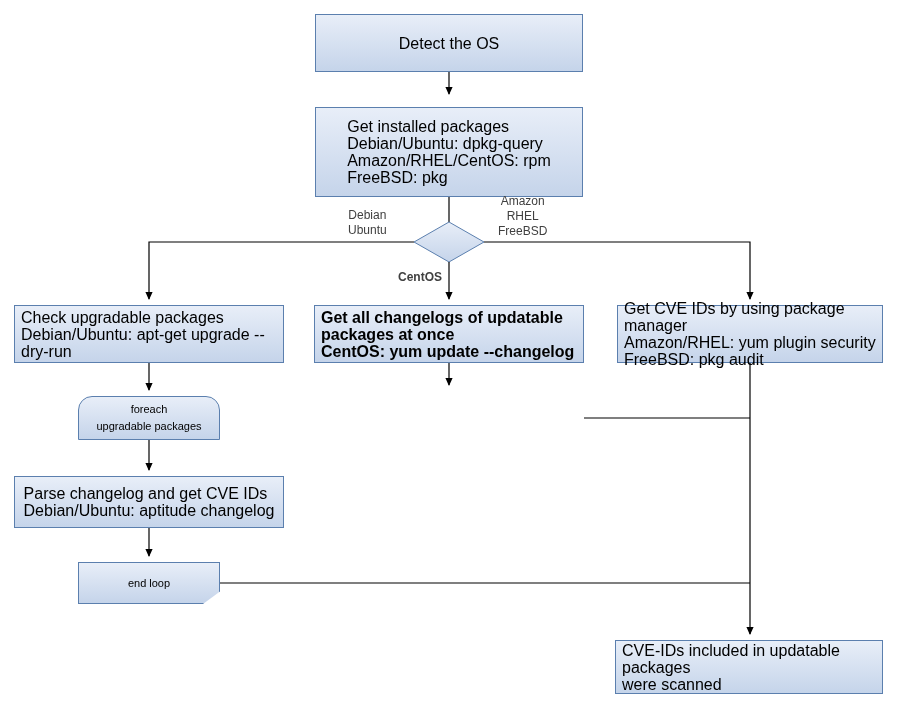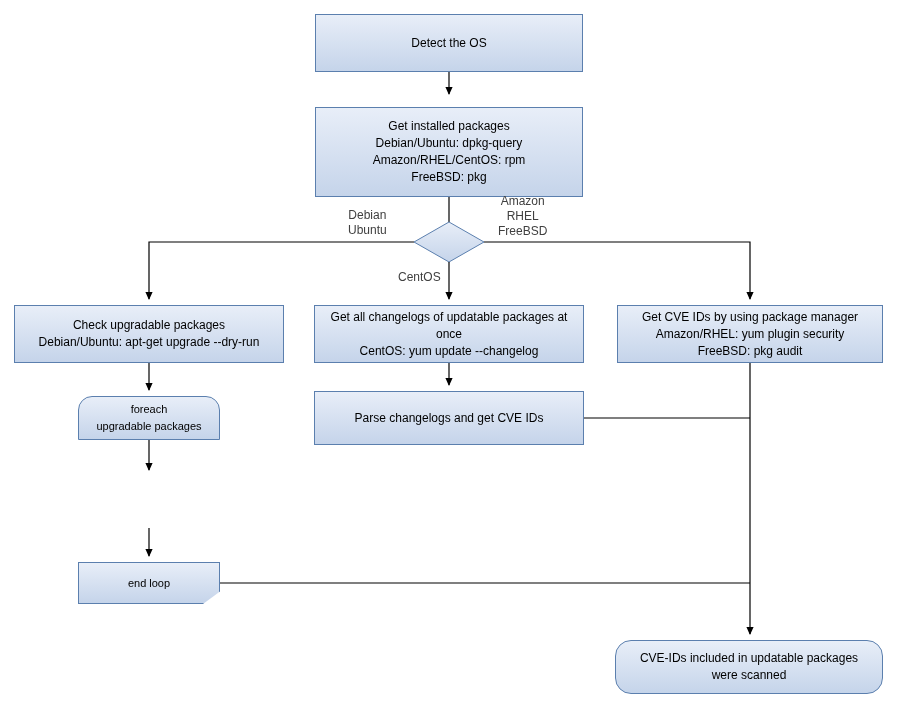--- a/index.html
+++ b/index.html
@@ -26,22 +26,22 @@
     height: 712px;
   }
   .node {
     position: absolute;
     box-sizing: border-box;
     border: 1px solid #5b7fae;
     background: linear-gradient(to bottom, #e8eef8 0%, #c5d4ea 100%);
     display: flex;
     align-items: center;
     justify-content: center;
-    text-align: center;
-    font-size: 12px;
+    text-align: left;
+    font-size: 16px;
     line-height: 17px;
     color: #000000;
     white-space: pre-line;
     padding: 2px 6px;
   }
   .loopnode {
     position: absolute;
     box-sizing: border-box;
     border: 1px solid #5b7fae;
     background: linear-gradient(to bottom, #e8eef8 0%, #c5d4ea 100%);
@@ -117,40 +117,41 @@
   <div class="node" style="left:315px; top:14px; width:268px; height:58px;">Detect the OS</div>
 
   <div class="node" style="left:315px; top:107px; width:268px; height:90px;">Get installed packages
 Debian/Ubuntu: dpkg-query
 Amazon/RHEL/CentOS: rpm
 FreeBSD: pkg</div>
 
   <div class="node" style="left:14px; top:305px; width:270px; height:58px;">Check upgradable packages
 Debian/Ubuntu: apt-get upgrade --dry-run</div>
 
-  <div class="node" style="left:314px; top:305px; width:270px; height:58px;">Get all changelogs of updatable packages at once
+  <div class="node" style="left:314px; top:305px; width:270px; height:58px;font-weight:bold;">Get all changelogs of updatable packages at once
 CentOS: yum update --changelog</div>
 
   <div class="node" style="left:617px; top:305px; width:266px; height:58px;">Get CVE IDs by using package manager
 Amazon/RHEL: yum plugin security
 FreeBSD: pkg audit</div>
 
   <div class="loopnode loop-top" style="left:78px; top:396px; width:142px; height:44px;">foreach
 upgradable  packages</div>
 
-  <div class="node" style="left:314px; top:391px; width:270px; height:54px;">Parse changelogs and get CVE IDs</div>
 
+  <div class="node" style="left:14px; top:476px; width:270px; height:52px;">Parse changelog and get  CVE IDs
+Debian/Ubuntu: aptitude changelog</div>
 
   <div class="loopnode loop-bottom" style="left:78px; top:562px; width:142px; height:42px;text-align:center;">end loop</div>
 
-  <div class="node" style="left:615px; top:640px; width:268px; height:54px;border-radius:16px;">CVE-IDs included in updatable packages
+  <div class="node" style="left:615px; top:640px; width:268px; height:54px;">CVE-IDs included in updatable packages
 were scanned</div>
 
   <div class="edge-label" style="left:348px; top:208px;">Debian
 Ubuntu</div>
 
   <div class="edge-label" style="left:498px; top:194px;">Amazon
 RHEL
 FreeBSD</div>
 
-  <div class="edge-label" style="left:398px; top:270px;">CentOS</div>
+  <div class="edge-label" style="left:398px; top:270px;font-weight:bold;">CentOS</div>
 
 </div>
 
 </body></html>

